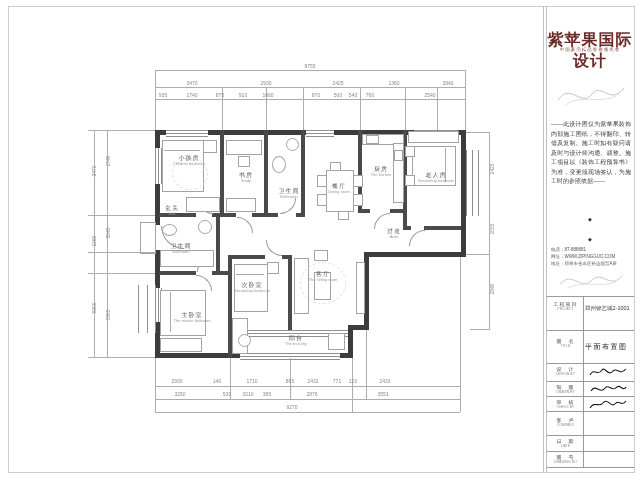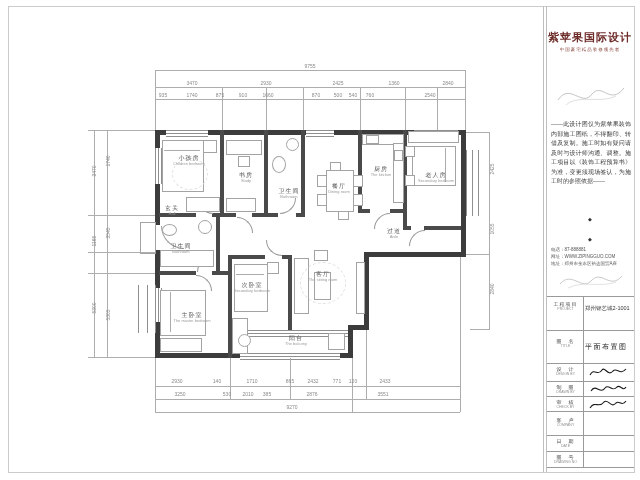--- a/index.html
+++ b/index.html
@@ -29,21 +29,21 @@
   .arc.br{border-bottom:1px solid #9a9a9a;border-right:1px solid #9a9a9a;border-bottom-right-radius:100%;}
   
   .roomlabel{position:absolute;width:60px;text-align:center;line-height:1.1;}
   .roomlabel .cn{display:block;font-size:6px;color:#555;letter-spacing:1px;}
   .roomlabel .en{display:block;font-size:4px;color:#9a9a9a;}
   
   .dl{position:absolute;background:#adadad;}
   .dimtext{position:absolute;font-size:5px;color:#8a8a8a;text-align:center;white-space:nowrap;}
   .vdim{position:absolute;width:30px;text-align:center;font-size:5px;color:#8a8a8a;transform:rotate(-90deg);}
   
-  .logo{position:absolute;left:546px;top:30px;width:88px;text-align:center;font-size:11px;font-weight:bold;
+  .logo{position:absolute;left:546px;top:30px;width:88px;text-align:center;font-size:16px;font-weight:bold;
         color:#6d2b28;letter-spacing:1px;}
   .slogan{position:absolute;left:546px;top:47px;width:88px;text-align:center;font-size:4.5px;color:#8a4a42;letter-spacing:1px;}
   .notes{position:absolute;left:551px;top:120px;width:80px;font-size:6px;line-height:9.5px;color:#3a3a3a;text-align:justify;}
   .bullet{position:absolute;width:88px;left:546px;text-align:center;font-size:5px;color:#333;}
   .contact{position:absolute;left:551px;top:246px;width:80px;font-size:4.5px;line-height:7px;color:#555;}
   .tb-label{position:absolute;left:549px;width:33px;text-align:center;line-height:1.2;}
   .tb-label .cn{display:block;font-size:5px;color:#444;letter-spacing:1px;}
   .tb-label .en{display:block;font-size:3.5px;color:#909090;}
   .tb-value{position:absolute;left:585px;width:47px;font-size:5.5px;color:#333;line-height:1.3;}
   .tb-title{font-size:7px;letter-spacing:1.5px;color:#222;}

